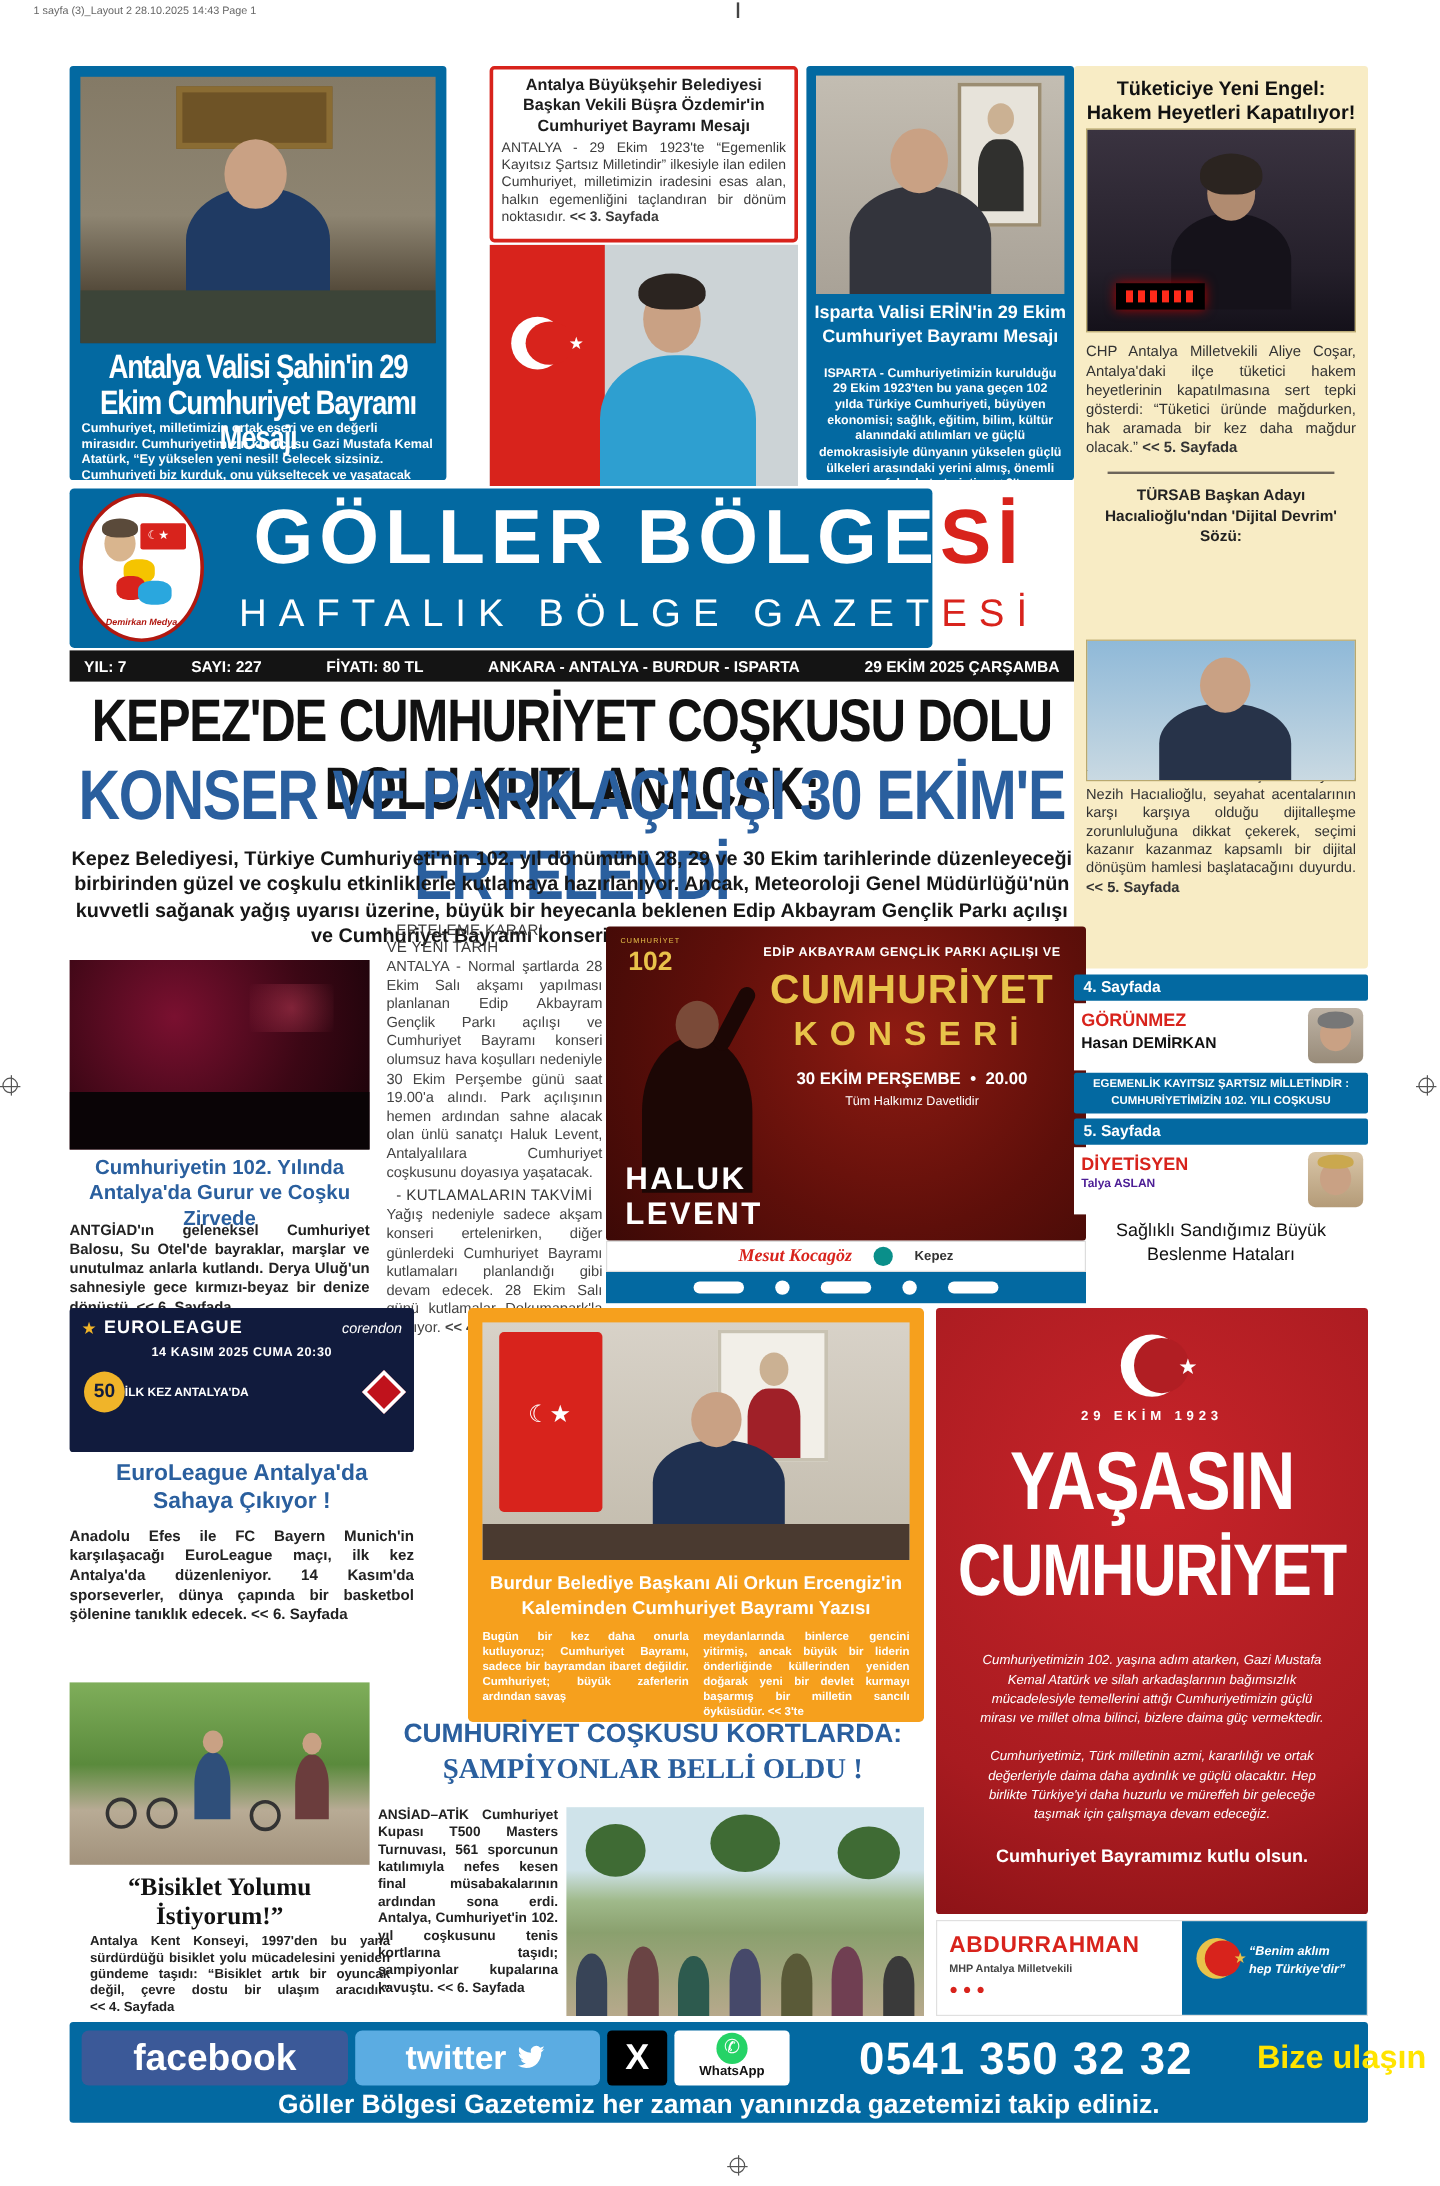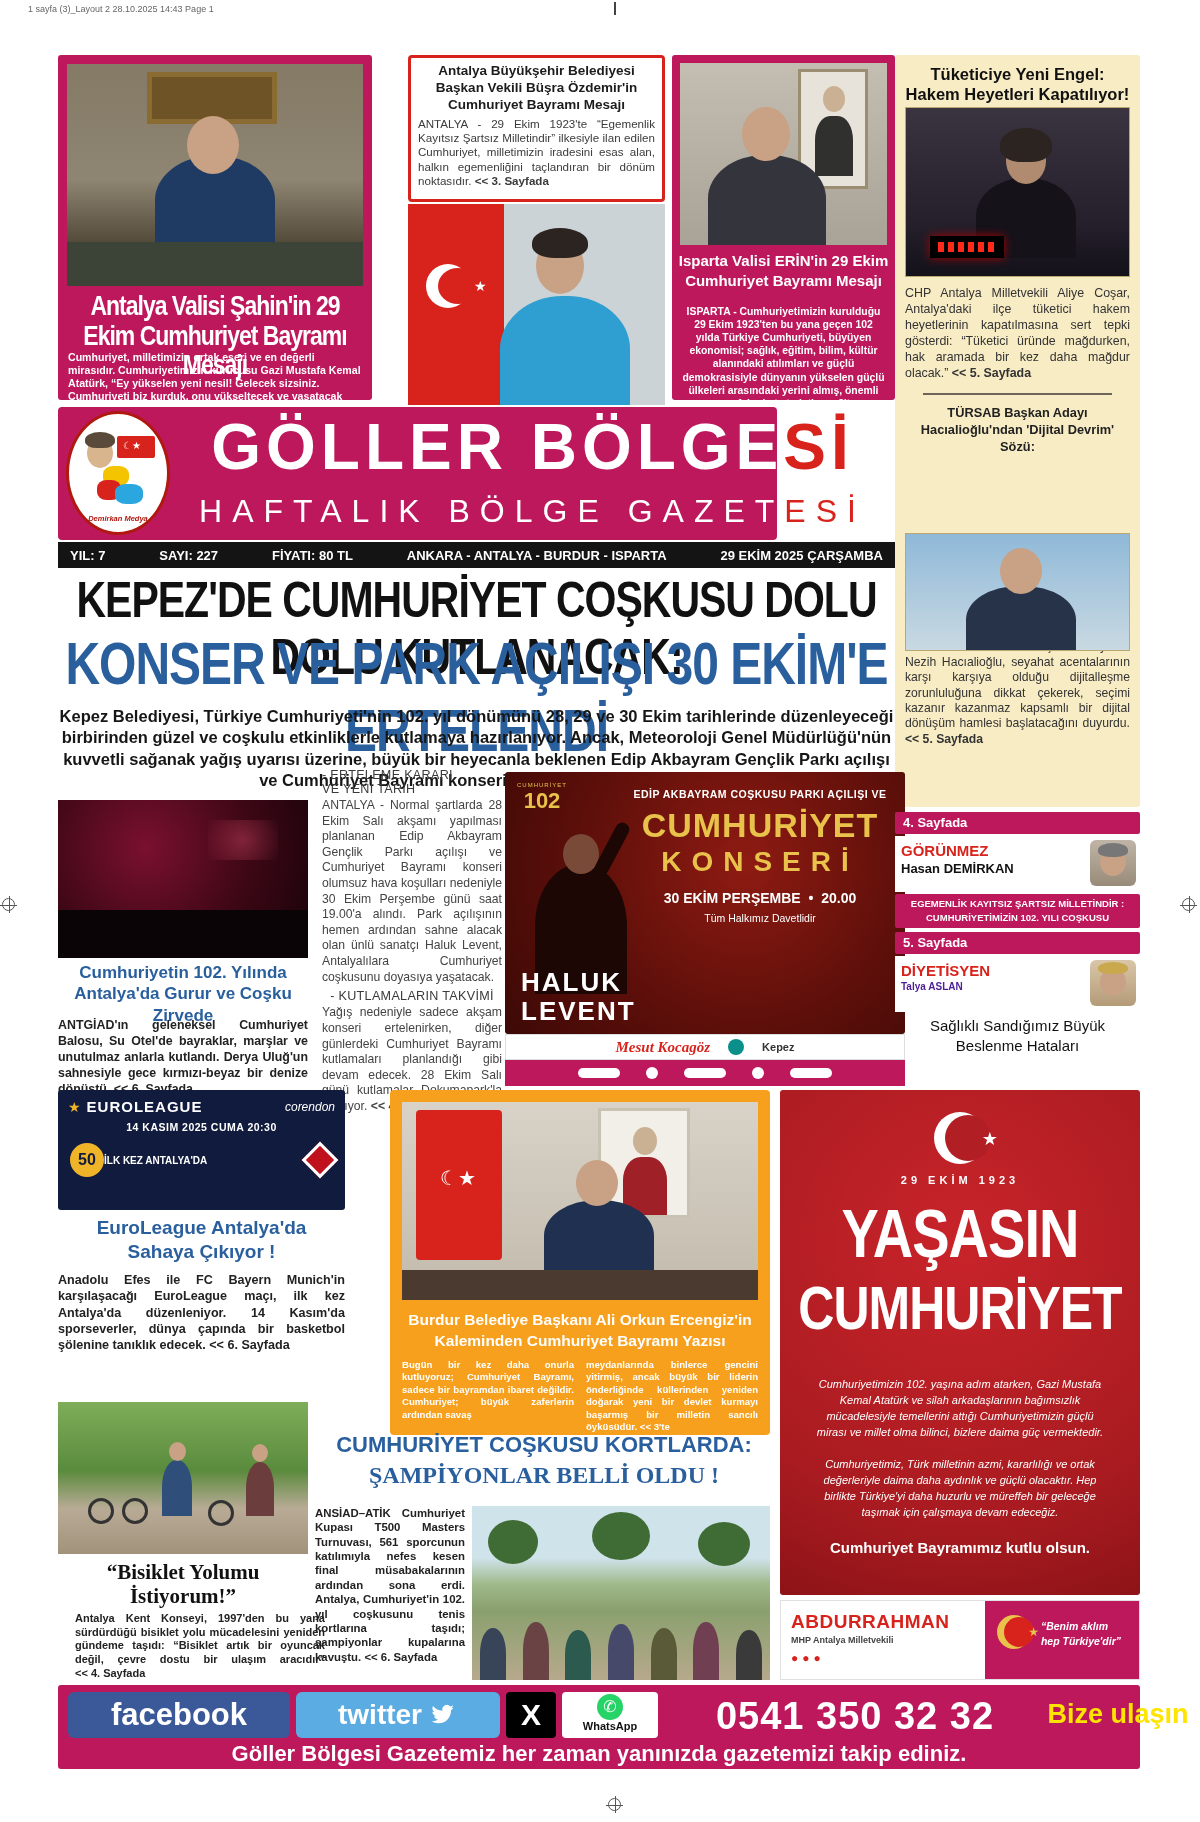--- a/index.html
+++ b/index.html
@@ -9,21 +9,21 @@
   .ab { position:absolute; }
   .c { text-align:center; }
   .j { text-align:justify; }
   .w { color:#fff; }
   .red { color:#d8231c; }
   .blue { color:#2a5f9e; }
   .photo { position:absolute; overflow:hidden; }
   .head { position:absolute; border-radius:50%; background:#c9a184; }
   .hair { position:absolute; border-radius:50% 50% 40% 40%; background:#2b2420; }
   .torso { position:absolute; border-radius:48% 48% 0 0; }
-  .redbox { background:#be185d; }
+  .redbox { background:#0369a1; }
   .more { font-weight:bold; white-space:nowrap; }
   .sqz { transform:scaleY(1.22); transform-origin:center top; }
   .cond { font-weight:900; letter-spacing:-1px; }
   .bar-label { color:#fff; font-weight:bold; font-size:13px; line-height:22px; padding-left:8px; }
   .headshot { position:absolute; width:46px; height:46px; border-radius:6px; background:linear-gradient(#bfb4a6,#988b79); overflow:hidden; }
   .regmark { position:absolute; width:13px; height:13px; border:1px solid #555; border-radius:50%; }
   .regmark::before, .regmark::after { content:""; position:absolute; background:#555; }
   .regmark::before { left:50%; top:-3px; width:1px; height:17px; }
   .regmark::after { top:50%; left:-3px; height:1px; width:17px; }
   .crescent { position:relative; width:52px; height:52px; border-radius:50%; background:#fff; }
@@ -146,21 +146,21 @@
     <p class="j" style="margin-top:2px;font-size:12.2px;line-height:1.28;color:#444;">ANTALYA - Normal şartlarda 28 Ekim Salı akşamı yapılması planlanan Edip Akbayram Gençlik Parkı açılışı ve Cumhuriyet Bayramı konseri olumsuz hava koşulları nedeniyle 30 Ekim Perşembe günü saat 19.00'a alındı. Park açılışının hemen ardından sahne alacak olan ünlü sanatçı Haluk Levent, Antalyalılara Cumhuriyet coşkusunu doyasıya yaşatacak.</p>
     <div style="margin-top:4px;font-size:12.6px;color:#3a3a3a;letter-spacing:.3px;text-align:center;">- KUTLAMALARIN TAKVİMİ</div>
     <p class="j" style="margin-top:2px;font-size:12.2px;line-height:1.28;color:#444;"><span>Yağış nedeniyle sadece akşam konseri ertelenirken, diğer günlerdeki Cumhuriyet Bayramı kutlamaları planlandığı gibi devam edecek. 28 Ekim Salı günü kutlamalar Dokumapark'la başlıyor.</span> <span class="more">&lt;&lt; 4. Sayfada</span></p>
   </div>
 
   <div class="photo" style="left:505px;top:772px;width:400px;height:262px;background:radial-gradient(circle at 60% 35%, #8e1b12 0%, #5e0f0a 55%, #3c0906 100%);border-radius:3px;">
     <div class="ab c" style="left:10px;top:10px;width:54px;">
       <div style="font-size:6px;color:#e8c24a;letter-spacing:1px;">CUMHURİYET</div>
       <div style="font-size:22px;color:#e8c24a;font-weight:900;">102</div>
     </div>
-    <div class="ab c w" style="left:120px;top:16px;width:270px;font-size:10.5px;font-weight:bold;letter-spacing:.5px;">EDİP AKBAYRAM COŞKUSU PARKI AÇILIŞI VE</div>
+    <div class="ab c w" style="left:120px;top:16px;width:270px;font-size:10.5px;font-weight:bold;letter-spacing:.5px;">EDİP AKBAYRAM GENÇLİK PARKI AÇILIŞI VE</div>
     <div class="ab c" style="left:120px;top:34px;width:270px;font-size:34px;font-weight:900;color:#e8c24a;letter-spacing:1px;">CUMHURİYET</div>
     <div class="ab c" style="left:120px;top:74px;width:270px;font-size:28px;font-weight:900;color:#e8c24a;letter-spacing:10px;">KONSERİ</div>
     <div class="ab c w" style="left:120px;top:118px;width:270px;font-size:14px;font-weight:bold;"><span>30 EKİM PERŞEMBE</span> &nbsp;•&nbsp; <span>20.00</span></div>
     <div class="ab c w" style="left:120px;top:140px;width:270px;font-size:10.5px;">Tüm Halkımız Davetlidir</div>
     <div class="torso" style="left:30px;top:92px;width:92px;height:130px;background:#1c0705;"></div>
     <div class="head" style="left:58px;top:62px;width:36px;height:40px;background:#7a4a38;"></div>
     <div class="ab" style="left:100px;top:48px;width:14px;height:58px;background:#1c0705;border-radius:7px;transform:rotate(28deg);"></div>
     <div class="ab w" style="left:16px;top:196px;font-size:26px;font-weight:900;letter-spacing:2px;line-height:1.1;">
       <div>HALUK</div>
       <div>LEVENT</div>

